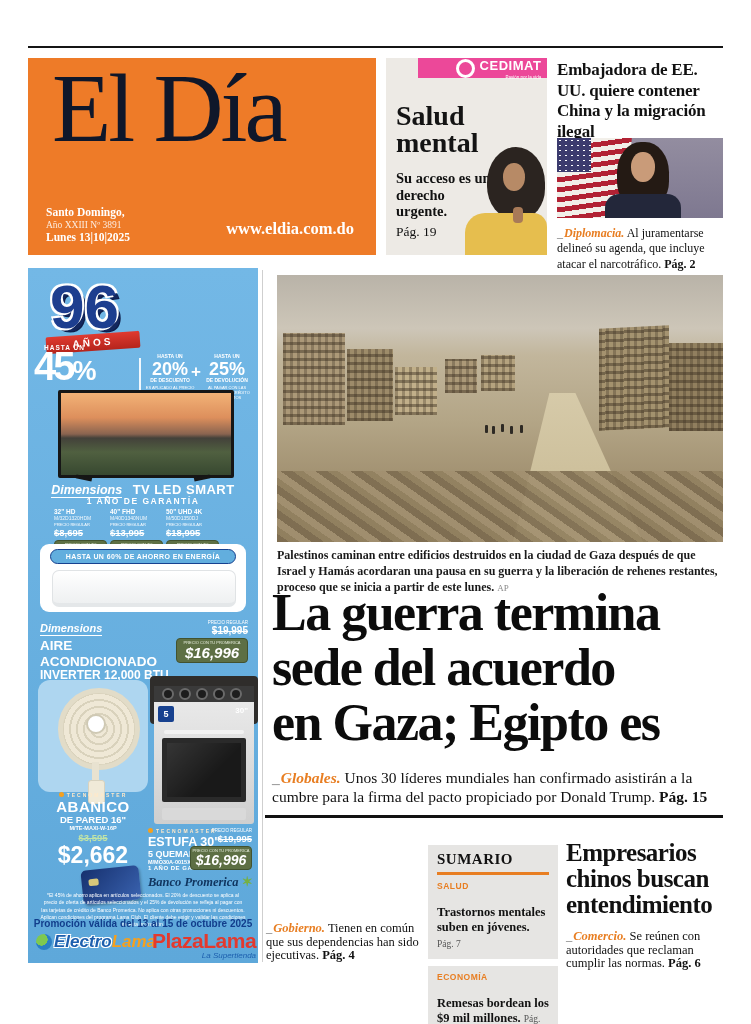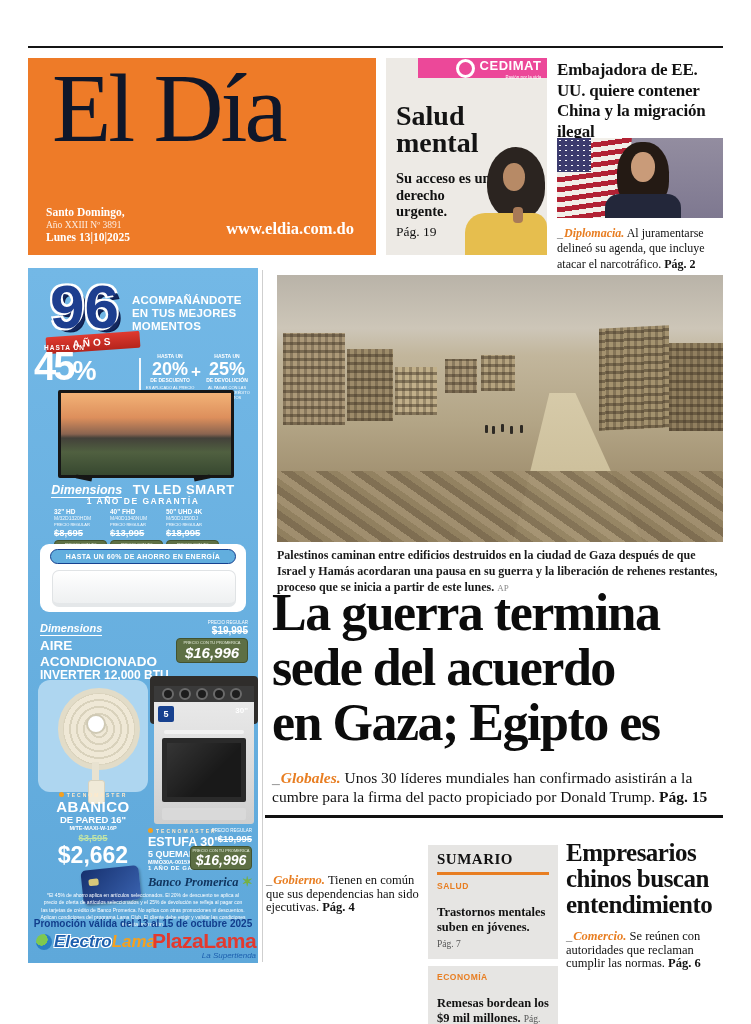--- a/index.html
+++ b/index.html
@@ -162,21 +162,21 @@
   .rubble{left:0;top:196px;width:446px;height:71px;opacity:.9;
         background:repeating-linear-gradient(35deg,#7d6c50 0 7px,#91805f 7px 13px,#a29070 13px 20px);}
   .person{position:absolute;width:3px;height:8px;background:#2e2a24;border-radius:1px;}
   .caption{left:277px;top:547px;width:446px;font-size:12px;font-weight:bold;line-height:1.35;color:#1a1a1a;}
   .capcredit{font-size:9px;color:#8a8a8a;font-weight:normal;}
   .mainhead{left:272px;top:585px;width:452px;font-size:52px;font-weight:bold;line-height:55px;letter-spacing:-1.5px;color:#0c0c0c;}
   .mainhead span{display:block;}
   .deck{left:272px;top:768px;width:452px;font-size:15.5px;line-height:19px;}
   .botrule{left:265px;top:815px;width:458px;height:2.5px;background:#111;}
   .lefthead{left:266px;top:834px;width:162px;font-size:21.5px;line-height:20px;letter-spacing:-.3px;color:#141414;}
-  .leftkick{left:266px;top:874px;width:158px;font-size:12.5px;line-height:13.5px;}
+  .leftkick{left:266px;top:922px;width:158px;font-size:12.5px;line-height:13.5px;}
   .sumario{left:428px;top:845px;width:130px;}
   .sumbox{background:#e6e5e3;padding:6px 9px 8px;}
   .sumtitle{font-size:15px;font-weight:bold;letter-spacing:.5px;}
   .sumrule{height:3px;background:#e87e22;margin:4px 0 6px;}
   .sumsec{font-size:8.5px;font-weight:bold;color:#e87e22;letter-spacing:.5px;font-family:"Liberation Sans",sans-serif;}
   .sumtext{font-size:12.5px;font-weight:bold;line-height:1.22;margin-top:14px;}
   .sumpage{font-size:9.5px;font-weight:normal;color:#555;}
   .sumbox2{margin-top:7px;}
   .righthead{left:566px;top:840px;width:158px;font-size:25px;font-weight:bold;line-height:26px;letter-spacing:-.5px;}
   .rightkick{left:566px;top:930px;width:158px;font-size:12.5px;line-height:13.5px;}
@@ -232,25 +232,20 @@
     <div class="abs amb-cap">
       <span class="kick-pre">_</span><span class="kick">Diplomacia.</span>
       <span>Al juramentarse delineó su agenda, que incluye atacar el narcotráfico.</span>
       <span class="pageref">Pág. 2</span>
     </div>
   </div>
 
   <div class="abs ad">
     <div class="abs ad96">96</div>
     <div class="abs adribbon">AÑOS</div>
-    <div class="abs adtag">
-      <span style="display:block">ACOMPAÑÁNDOTE</span>
-      <span style="display:block">EN TUS MEJORES</span>
-      <span style="display:block">MOMENTOS</span>
-    </div>
     <div class="abs adupto">HASTA UN</div>
     <div class="abs ad45">
       <span class="n">45</span><span class="p">%</span>
     </div>
     <div class="abs adahorro">DE AHORRO</div>
     <div class="abs addiv"></div>
     <div class="abs dblk dA">
       <span class="u">HASTA UN</span>
       <span class="v">20%</span>
       <span class="l">DE DESCUENTO</span>

